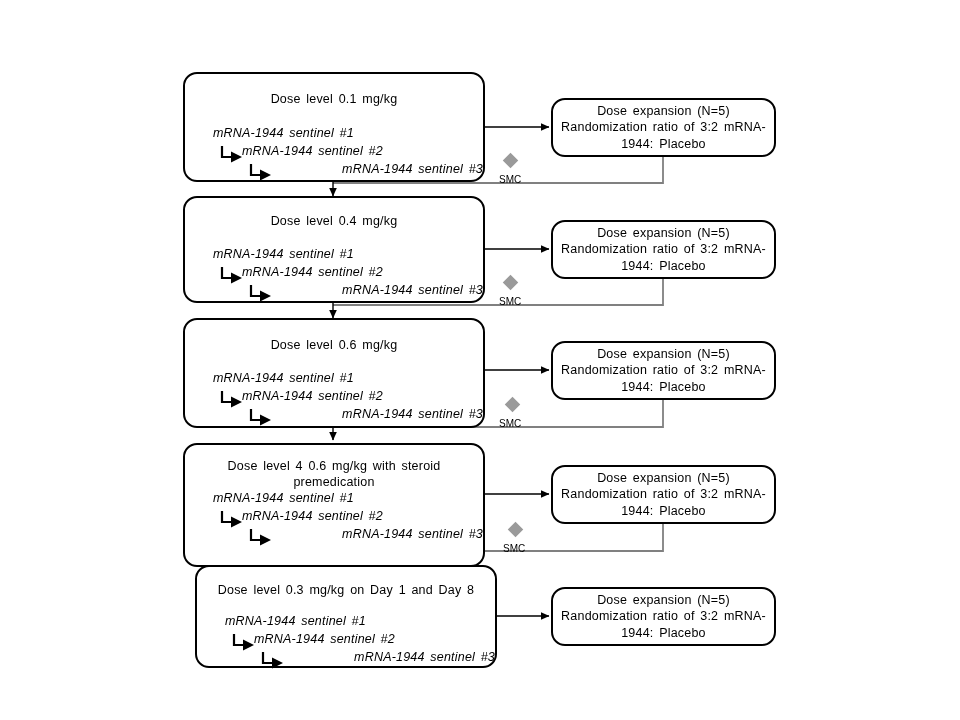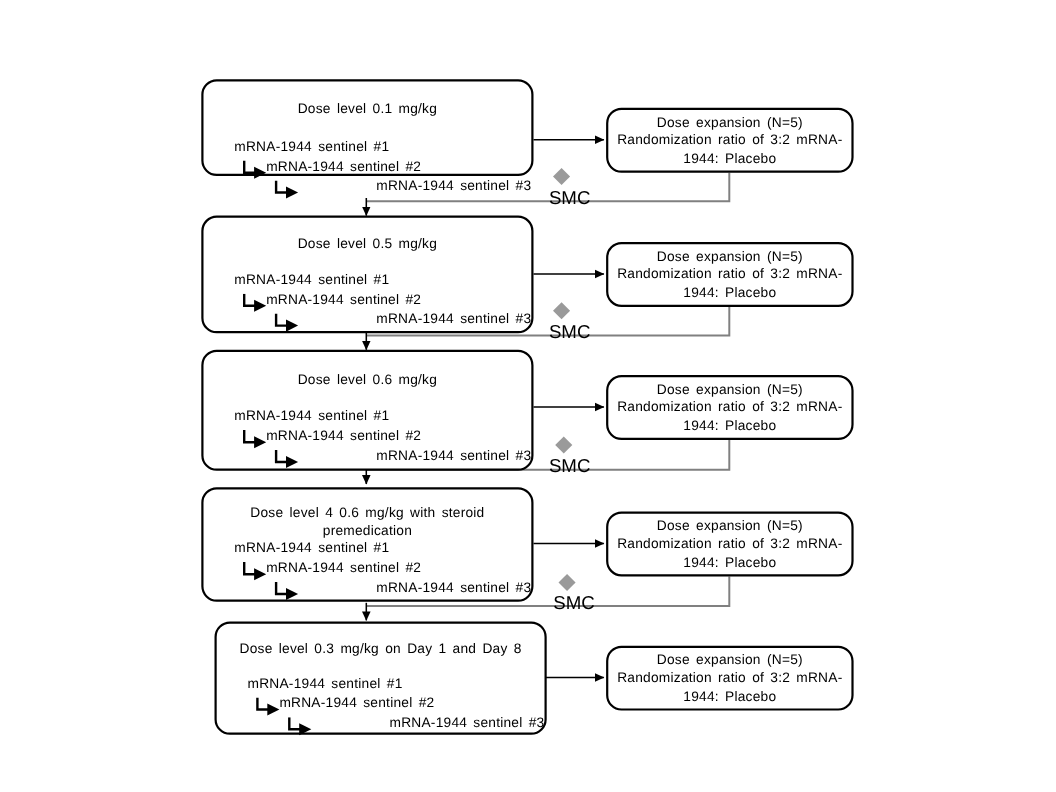--- a/index.html
+++ b/index.html
@@ -56,20 +56,21 @@
     left: 0;
     right: 0;
   }
   .sentinel {
     position: relative;
     font-size: 12.5px;
     line-height: 18px;
     letter-spacing: 0.2px;
     word-spacing: 2px;
     white-space: nowrap;
+    font-style: italic;
   }
   .sentinel.s1 { margin-left: 28px; }
   .sentinel.s2 { margin-left: 57px; }
   .sentinel.s3 { margin-left: 86px; text-align: right; }
   .elbow {
     position: absolute;
     left: -22px;
     top: 4px;
     width: 24px;
     height: 22px;
@@ -77,21 +78,21 @@
   .exp-text {
     text-align: center;
     font-size: 12.5px;
     line-height: 16.5px;
     letter-spacing: 0.2px;
     word-spacing: 2px;
     padding: 0 4px;
   }
   .smc-label {
     position: absolute;
-    font-size: 17px;
+    font-size: 10px;
     line-height: 13px;
     color: #000000;
     white-space: nowrap;
   }
   .smc-diamond {
     position: absolute;
     width: 11px;
     height: 11px;
     background: #9a9a9a;
     transform: rotate(45deg);
@@ -128,21 +129,21 @@
     </g>
 
     <g>
       <line x1="333" y1="180" x2="333" y2="196" stroke="#000000" stroke-width="1.4" marker-end="url(#arrowBlackDown)"></line>
       <line x1="333" y1="302" x2="333" y2="318" stroke="#000000" stroke-width="1.4" marker-end="url(#arrowBlackDown)"></line>
       <line x1="333" y1="424" x2="333" y2="440" stroke="#000000" stroke-width="1.4" marker-end="url(#arrowBlackDown)"></line>
       <line x1="333" y1="548" x2="333" y2="564" stroke="#000000" stroke-width="1.4" marker-end="url(#arrowBlackDown)"></line>
     </g>
   </svg>
 
-  <div class="node dose-box" style="left:183px; top:72px; width:302px; height:88px;">
+  <div class="node dose-box" style="left:183px; top:72px; width:302px; height:110px;">
     <div class="dose-title" style="top:17px;">Dose level  0.1 mg/kg</div>
     <div class="sentinels" style="top:50px;">
       <div class="sentinel s1">
         <span>mRNA-1944  sentinel #1</span>
       </div>
       <div class="sentinel s2">
         <svg class="elbow" viewBox="0 0 24 22">
           <path d="M2,0 L2,11 L13,11" fill="none" stroke="#000000" stroke-width="2.2"></path>
           <path d="M11,5.5 L22,11 L11,16.5 z" fill="#000000"></path>
         </svg>
@@ -163,21 +164,21 @@
       <div>Dose expansion (N=5)</div>
       <div>Randomization  ratio of 3:2 mRNA-</div>
       <div>1944: Placebo</div>
     </div>
   </div>
 
   <div class="smc-diamond" style="left:505px; top:155px;"></div>
   <div class="smc-label" style="left:499px; top:173px;">SMC</div>
 
   <div class="node dose-box" style="left:183px; top:196px; width:302px; height:107px;">
-    <div class="dose-title" style="top:15px;">Dose level  0.5 mg/kg</div>
+    <div class="dose-title" style="top:15px;">Dose level  0.4 mg/kg</div>
     <div class="sentinels" style="top:47px;">
       <div class="sentinel s1">
         <span>mRNA-1944  sentinel #1</span>
       </div>
       <div class="sentinel s2">
         <svg class="elbow" viewBox="0 0 24 22">
           <path d="M2,0 L2,11 L13,11" fill="none" stroke="#000000" stroke-width="2.2"></path>
           <path d="M11,5.5 L22,11 L11,16.5 z" fill="#000000"></path>
         </svg>
         <span>mRNA-1944  sentinel #2</span>
@@ -230,21 +231,21 @@
     <div class="exp-text">
       <div>Dose expansion (N=5)</div>
       <div>Randomization  ratio of 3:2 mRNA-</div>
       <div>1944: Placebo</div>
     </div>
   </div>
 
   <div class="smc-diamond" style="left:507px; top:399px;"></div>
   <div class="smc-label" style="left:499px; top:417px;">SMC</div>
 
-  <div class="node dose-box" style="left:183px; top:443px; width:302px; height:104px;">
+  <div class="node dose-box" style="left:183px; top:443px; width:302px; height:124px;">
     <div class="dose-title" style="top:13px; padding:0 34px;">Dose level  4 0.6 mg/kg with  steroid premedication</div>
     <div class="sentinels" style="top:44px;">
       <div class="sentinel s1">
         <span>mRNA-1944  sentinel #1</span>
       </div>
       <div class="sentinel s2">
         <svg class="elbow" viewBox="0 0 24 22">
           <path d="M2,0 L2,11 L13,11" fill="none" stroke="#000000" stroke-width="2.2"></path>
           <path d="M11,5.5 L22,11 L11,16.5 z" fill="#000000"></path>
         </svg>

